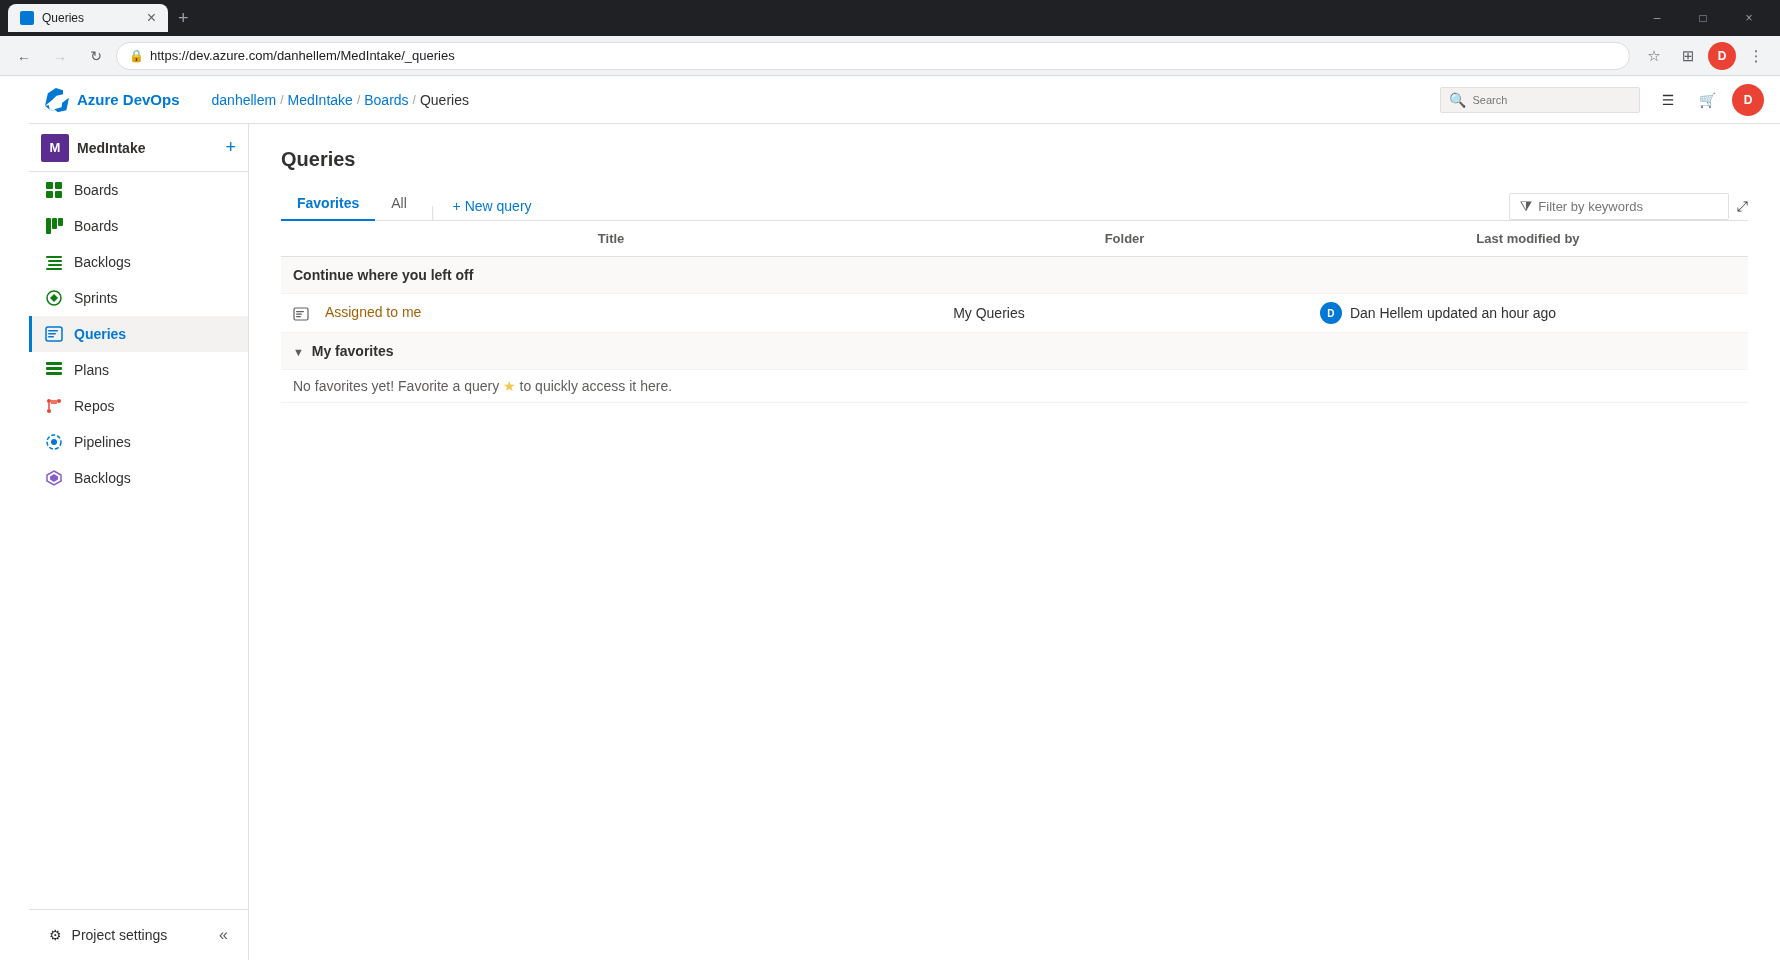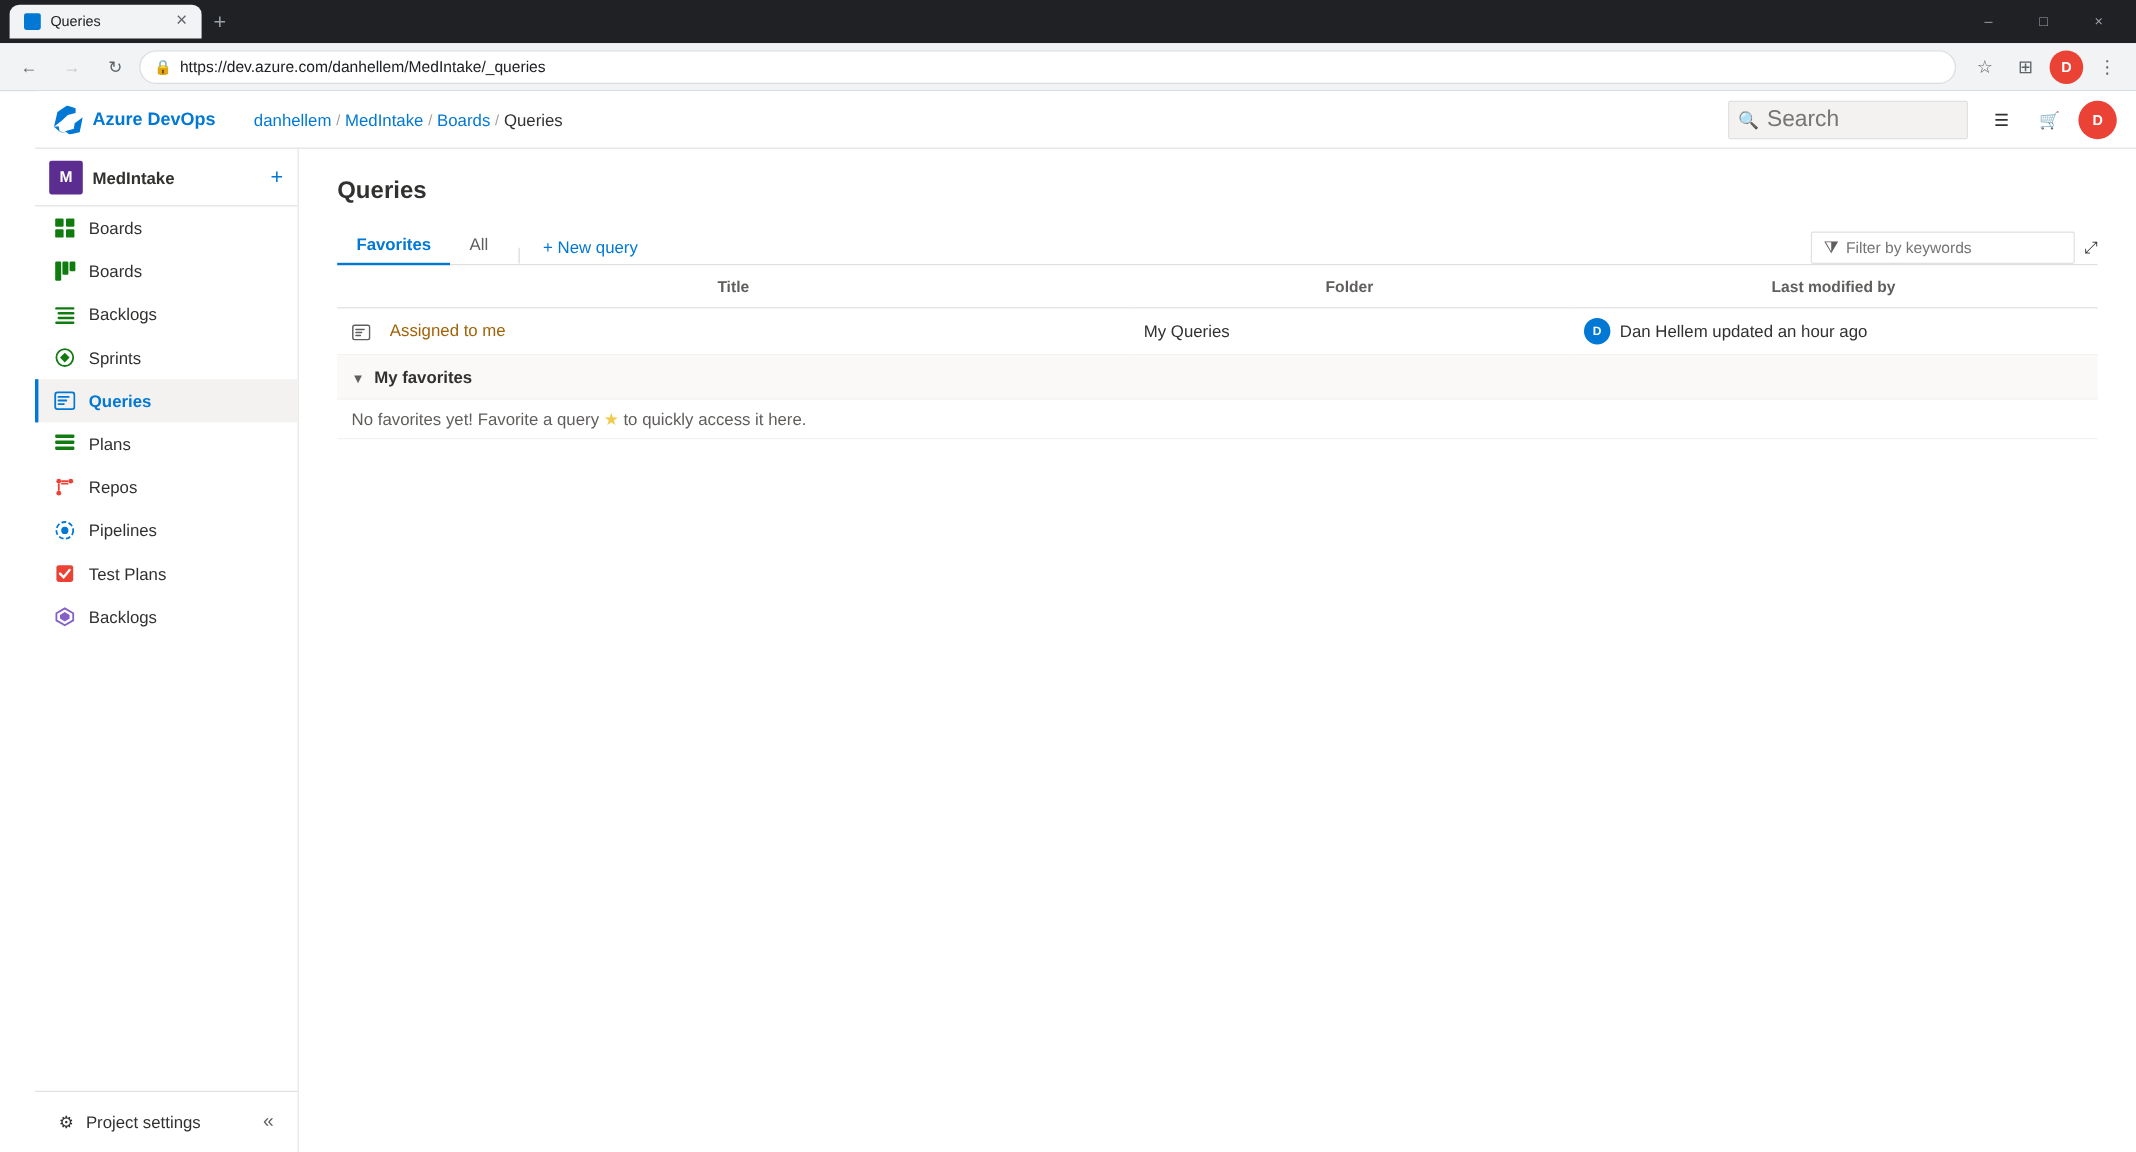--- a/index.html
+++ b/index.html
@@ -29,21 +29,21 @@
 
     
     .top-header { height: 48px; background: #fff; border-bottom: 1px solid #e0e0e0; display: flex; align-items: center; padding: 0 16px; gap: 16px; }
     .azure-logo { display: flex; align-items: center; gap: 8px; color: #0078d4; font-weight: 600; font-size: 15px; }
     .azure-logo .logo-icon { width: 24px; height: 24px; }
     .breadcrumb { display: flex; align-items: center; gap: 4px; color: #323130; font-size: 14px; margin-left: 16px; }
     .breadcrumb a { color: #0078d4; text-decoration: none; cursor: pointer; }
     .breadcrumb-sep { color: #a19f9d; font-size: 12px; }
     .header-right { margin-left: auto; display: flex; align-items: center; gap: 12px; }
     .header-search { display: flex; align-items: center; background: #f3f2f1; border: 1px solid #e0e0e0; border-radius: 2px; padding: 4px 8px; gap: 6px; width: 200px; }
-    .header-search input { background: none; border: none; outline: none; font-size: 19px; color: #c2410c; width: 100%; }
+    .header-search input { background: none; border: none; outline: none; font-size: 11px; color: #c2410c; width: 100%; }
     .header-icons { display: flex; align-items: center; gap: 8px; }
     .header-icon-btn { width: 32px; height: 32px; display: flex; align-items: center; justify-content: center; color: #323130; cursor: pointer; border-radius: 2px; }
     .user-avatar { width: 32px; height: 32px; border-radius: 50%; background: #ea4335; color: #fff; display: flex; align-items: center; justify-content: center; font-size: 12px; font-weight: bold; cursor: pointer; }
 
     
     .main-body { display: flex; flex: 1; overflow: hidden; }
 
     
     .sidebar { width: 220px; background: #fff; border-right: 1px solid #e0e0e0; display: flex; flex-direction: column; overflow-y: auto; }
     .project-header { height: 48px; display: flex; align-items: center; padding: 0 12px; gap: 8px; border-bottom: 1px solid #e0e0e0; }
@@ -241,29 +241,20 @@
             <svg width="18" height="18" viewBox="0 0 18 18">
                 <circle cx="9" cy="9" r="3" fill="#0078d4"></circle>
                 <circle cx="9" cy="9" r="7" stroke="#0078d4" stroke-width="1.5" fill="none" stroke-dasharray="4 2"></circle>
               </svg>
           </span>
           <span>Pipelines</span>
         </div>
         <div class="nav-item">
           <span class="nav-icon">
             <svg width="18" height="18" viewBox="0 0 18 18">
-                <rect x="2" y="2" width="14" height="14" rx="2" fill="#ea4335"></rect>
-                <path d="M5 9 L8 12 L13 6" stroke="#fff" stroke-width="2" fill="none" stroke-linecap="round"></path>
-              </svg>
-          </span>
-          <span>Test Plans</span>
-        </div>
-        <div class="nav-item">
-          <span class="nav-icon">
-            <svg width="18" height="18" viewBox="0 0 18 18">
                 <polygon points="9,2 16,6 16,12 9,16 2,12 2,6" stroke="#8661c5" stroke-width="1.5" fill="none"></polygon>
                 <polygon points="9,5 13,7.5 13,10.5 9,13 5,10.5 5,7.5" fill="#8661c5"></polygon>
               </svg>
           </span>
           <span>Backlogs</span>
         </div>
       </div>
       <div class="sidebar-bottom">
         <div class="settings-item">
           <span>⚙</span>
@@ -296,20 +287,23 @@
       <table class="queries-table">
         <thead>
           <tr>
             <th style="width:45%;">Title</th>
             <th style="width:25%;">Folder</th>
             <th style="width:30%;">Last modified by</th>
           </tr>
         </thead>
         <tbody>
 
+          <tr class="section-header">
+            <td colspan="3">Continue where you left off</td>
+          </tr>
           <tr class="query-row">
             <td>
               <span class="query-icon">
                 <svg width="16" height="16" viewBox="0 0 16 16" style="vertical-align:middle;margin-right:6px;">
                     <rect x="1" y="2" width="14" height="12" rx="1.5" stroke="#605e5c" stroke-width="1.2" fill="none"></rect>
                     <rect x="3" y="5" width="8" height="1.2" rx="0.6" fill="#605e5c"></rect>
                     <rect x="3" y="7.5" width="6" height="1.2" rx="0.6" fill="#605e5c"></rect>
                     <rect x="3" y="10" width="5" height="1.2" rx="0.6" fill="#605e5c"></rect>
                   </svg>
               </span>

